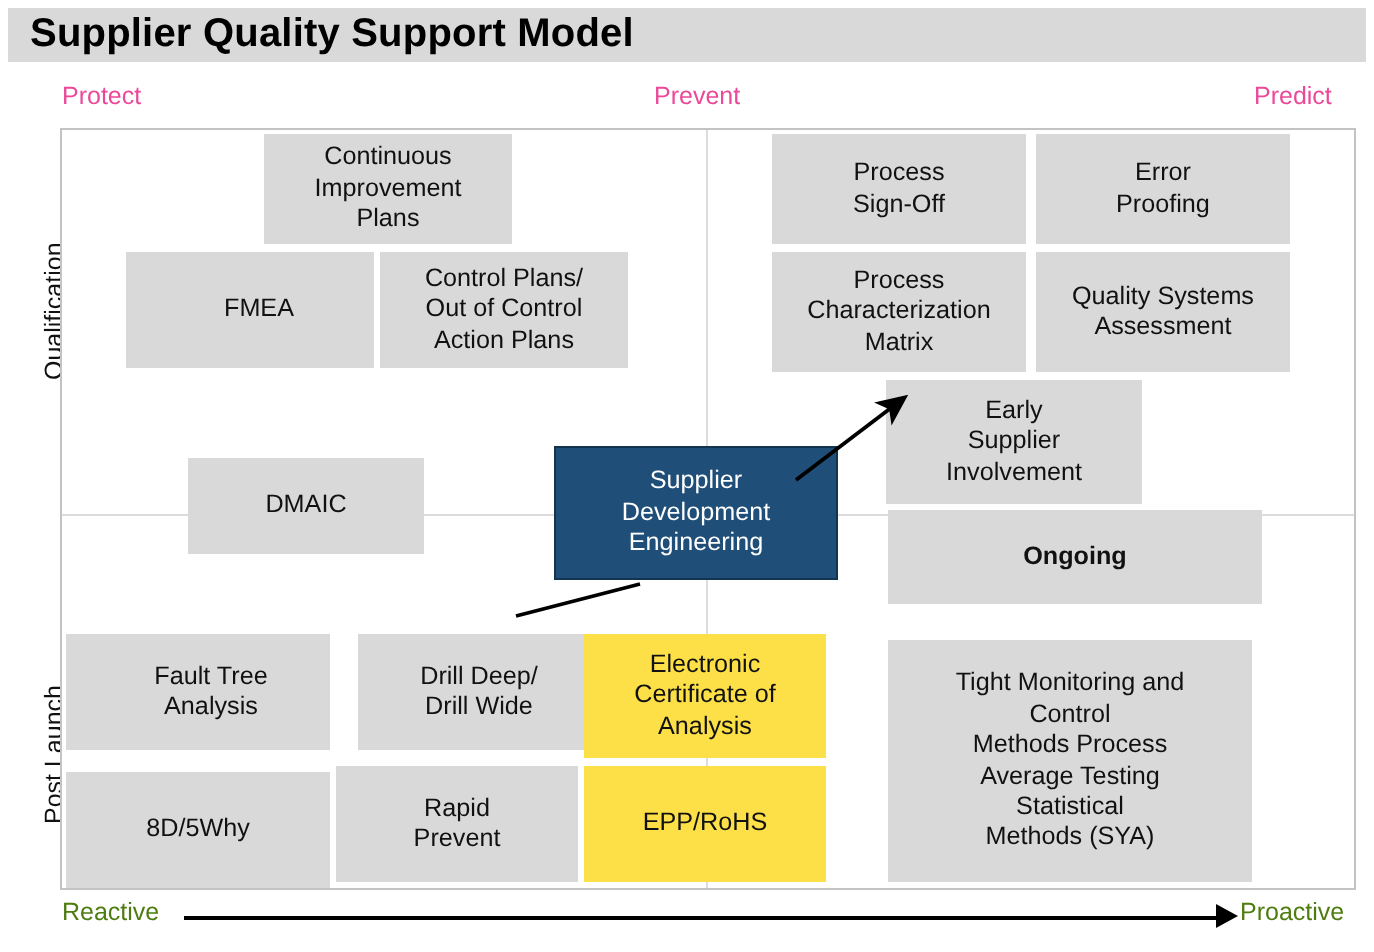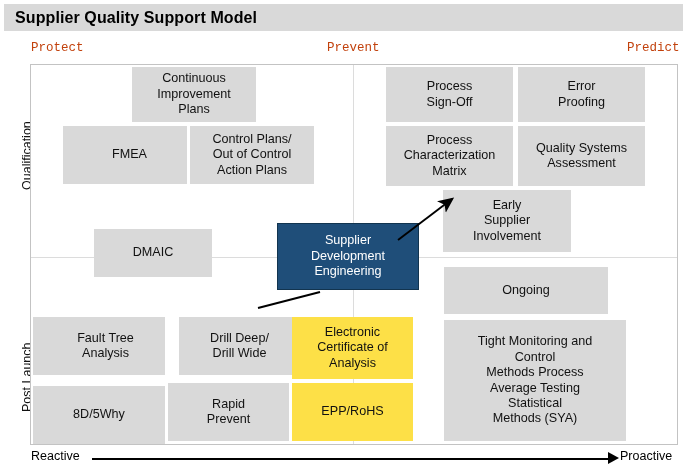--- a/index.html
+++ b/index.html
@@ -4,24 +4,24 @@
 <style>
   html,body{margin:0;padding:0;background:#ffffff;}
   body{width:687px;height:476px;font-family:"Liberation Sans",sans-serif;color:#000;overflow:hidden;}
   #root{position:relative;width:687px;height:476px;}
 
   
   .titlebar{
     position:absolute;left:4px;top:4px;width:679px;height:27px;
     background:#d9d9d9;display:flex;align-items:center;
   }
-  .titlebar .t{font-size:16px;font-weight:bold;margin-left:11px;letter-spacing:.1px;}
+  .titlebar .t{font-size:20px;font-weight:bold;margin-left:11px;letter-spacing:.1px;}
 
   
-  .colhead{position:absolute;font-size:12.5px;color:#c2410c;white-space:nowrap;font-family:Liberation Mono, monospace;}
+  .colhead{position:absolute;font-size:12.5px;color:#ec4899;white-space:nowrap;}
   #hdr-protect{left:31px;top:41px;}
   #hdr-prevent{left:327px;top:41px;}
   #hdr-predict{left:627px;top:41px;}
 
   
   .frame{
     position:absolute;left:30px;top:64px;width:648px;height:381px;
     border:1px solid #c3c3c3;background:#fff;box-sizing:border-box;
   }
   .divider-v{position:absolute;left:353px;top:65px;width:1px;height:379px;background:#dcdcdc;}
@@ -40,21 +40,21 @@
     position:absolute;box-sizing:border-box;
     display:flex;align-items:center;justify-content:center;text-align:center;
     font-size:12.6px;line-height:1.22;color:#111;
     padding:1px 3px;white-space:pre-line;
   }
   .box.gray{background:#d9d9d9;}
   .box.lblue{background:#fde047;}
   .box.navy{background:#1f4e79;color:#ffffff;border:1px solid #12344f;}
 
   
-  .axislabel{position:absolute;font-size:12.5px;color:#000000;white-space:nowrap;}
+  .axislabel{position:absolute;font-size:12.5px;color:#4d7c0f;white-space:nowrap;}
   #axis-reactive{left:31px;top:449px;}
   #axis-proactive{left:620px;top:449px;text-align:right;}
   .axisline{position:absolute;left:92px;top:458px;width:518px;height:2px;background:#000;}
   .axisarrow{
     position:absolute;left:608px;top:452px;width:0;height:0;
     border-top:6px solid transparent;border-bottom:6px solid transparent;
     border-left:11px solid #000;
   }
 
   
@@ -111,21 +111,21 @@
   <div class="box gray" style="left:168px;top:317px;width:121px;height:58px;margin-left:11px;">Drill Deep/
 Drill Wide</div>
   <div class="box lblue" style="left:292px;top:317px;width:121px;height:62px;">Electronic
 Certificate of
 Analysis</div>
   <div class="box gray" style="left:33px;top:386px;width:132px;height:58px;">8D/5Why</div>
   <div class="box gray" style="left:168px;top:383px;width:121px;height:58px;">Rapid
 Prevent</div>
   <div class="box lblue" style="left:292px;top:383px;width:121px;height:58px;">EPP/RoHS</div>
 
-  <div class="box gray" style="left:444px;top:267px;width:164px;height:47px;">Ongoing</div>
+  <div class="box gray" style="left:444px;top:255px;width:187px;height:47px;font-weight:bold;">Ongoing</div>
   <div class="box gray" style="left:444px;top:320px;width:182px;height:121px;">Tight Monitoring and
 Control
 Methods Process
 Average Testing
 Statistical
 Methods (SYA)</div>
 
   <svg class="connectors" viewBox="0 0 687 476" width="687" height="476">
     <defs>
       <marker id="ah" markerWidth="9" markerHeight="9" refX="7" refY="4.2" orient="auto" markerUnits="strokeWidth">

